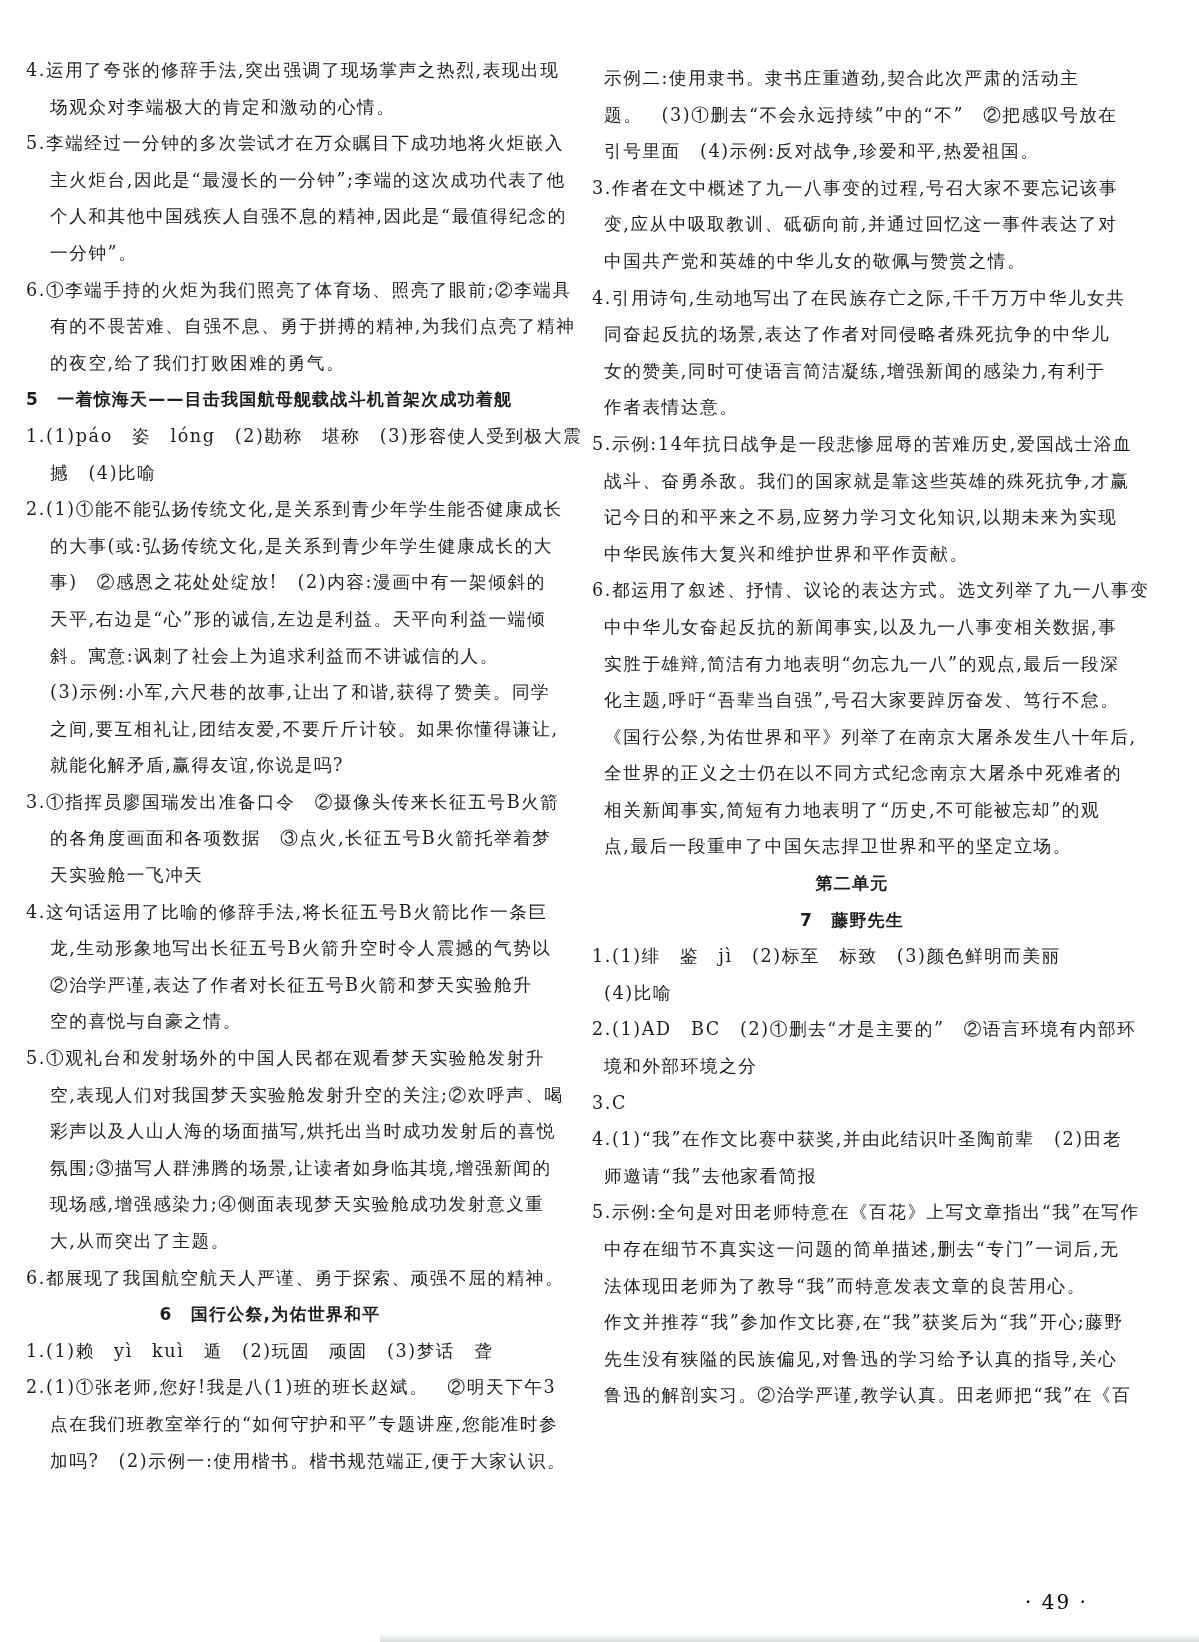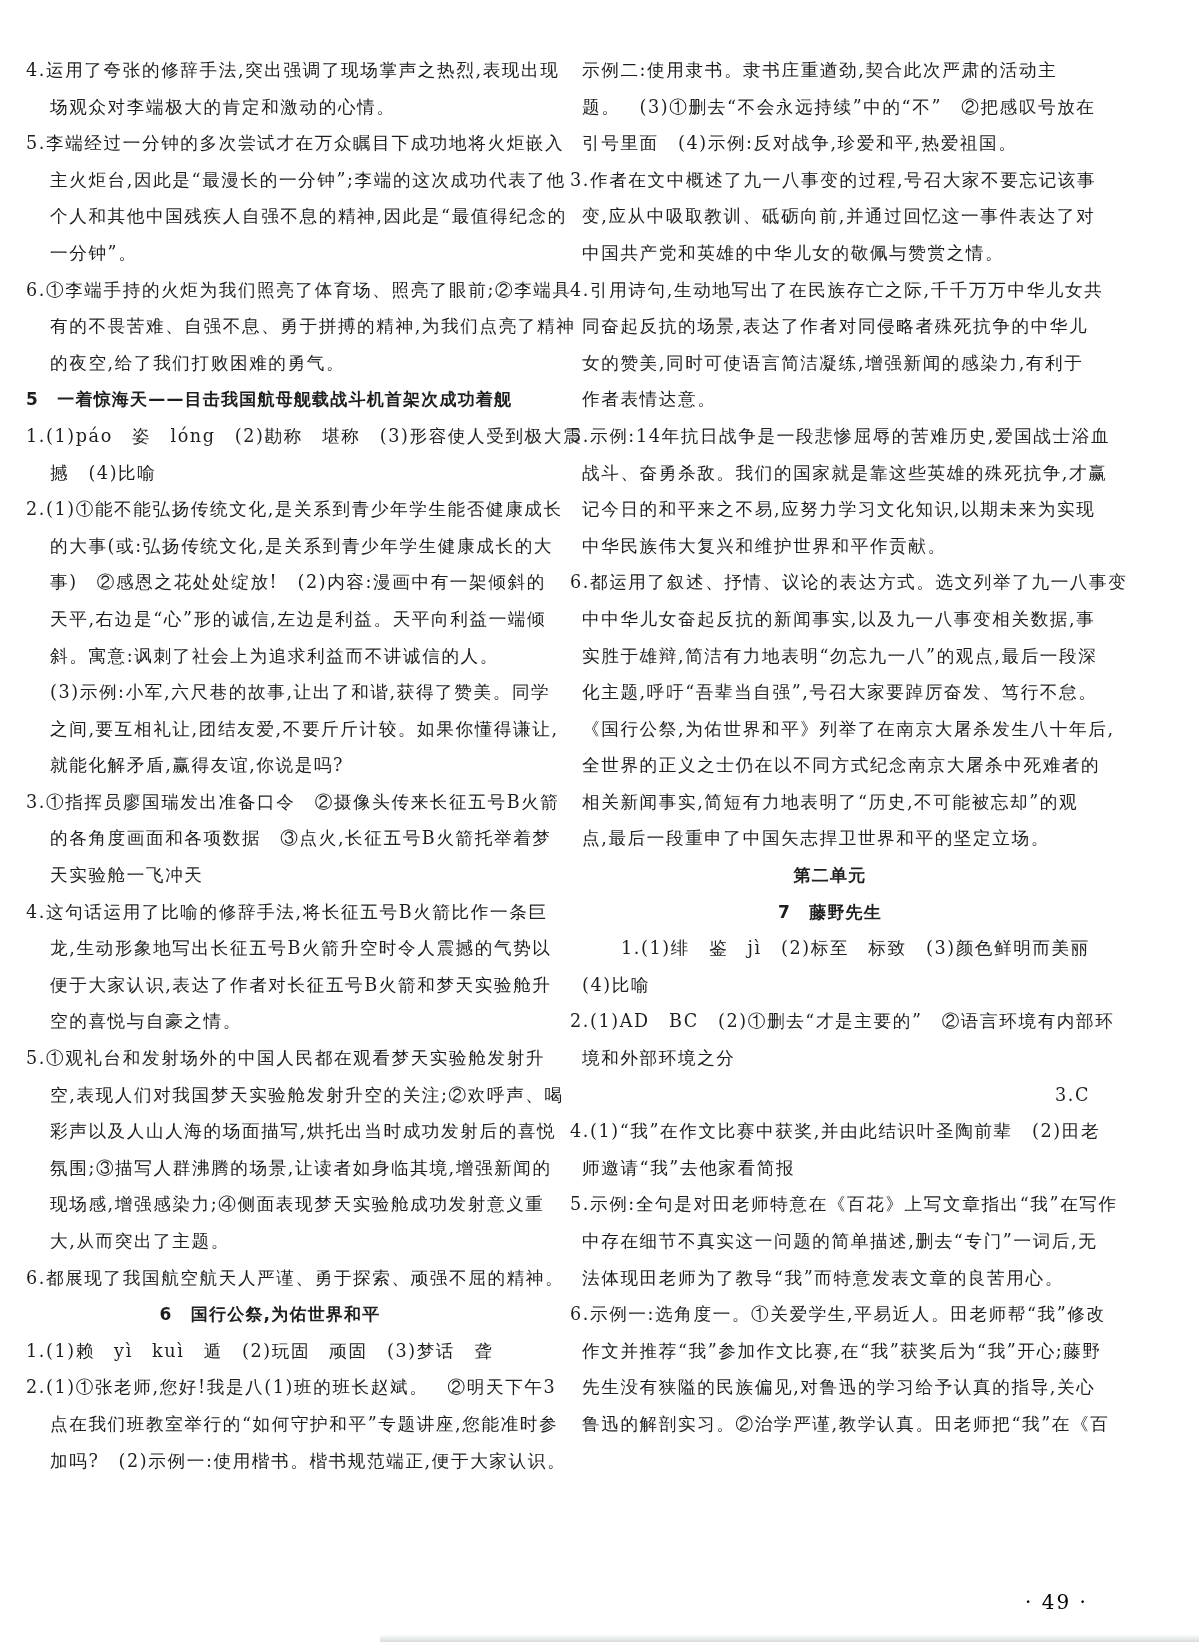--- a/index.html
+++ b/index.html
@@ -2,30 +2,30 @@
 <html><head>
 <meta charset="utf-8">
 <style>
   html, body { margin: 0; padding: 0; }
   body {
     width: 1199px; height: 1642px; background: #ffffff; position: relative; overflow: hidden;
     font-family: "DejaVu Serif", "Liberation Serif", serif; color: #1e1e1e;
   }
   .col { position: absolute; top: 52px; }
   .col-left { left: 0; width: 590px; }
-  .col-right { left: 570px; width: 520px; }
+  .col-right { left: 592px; width: 520px; margin-top: 8px; }
   .line {
     height: 36.6px; line-height: 36.6px; font-size: 17.6px; white-space: nowrap;
     letter-spacing: 1.6px; position: relative;
   }
   .col-left .line { padding-left: 52px; }
   .col-left .line.indent { padding-left: 50px; }
   .col-left .line.first { padding-left: 26px; }
   .col-right .line { padding-left: 14px; }
-  .col-right .line.first { padding-left: 0px; text-align: right; }
+  .col-right .line.first { padding-left: 0px; }
   .col-right .line.indent { padding-left: 12px; }
   .line.heading {
     font-family: "DejaVu Sans", "Liberation Sans", sans-serif; font-weight: bold; font-size: 17px;
     letter-spacing: 1.2px;
   }
   .col-left .line.heading { padding-left: 26px; }
   .line.center { text-align: center; padding-left: 0 !important; }
   .col-left .line.center { width: 540px; }
   .col-right .line.center { width: 520px; }
   .page-number {
@@ -59,21 +59,21 @@
     <div class="line indent">天平,右边是“心”形的诚信,左边是利益。天平向利益一端倾</div>
     <div class="line indent">斜。寓意:讽刺了社会上为追求利益而不讲诚信的人。</div>
     <div class="line indent">(3)示例:小军,六尺巷的故事,让出了和谐,获得了赞美。同学</div>
     <div class="line indent">之间,要互相礼让,团结友爱,不要斤斤计较。如果你懂得谦让,</div>
     <div class="line indent">就能化解矛盾,赢得友谊,你说是吗?</div>
     <div class="line first">3.①指挥员廖国瑞发出准备口令　②摄像头传来长征五号B火箭</div>
     <div class="line indent">的各角度画面和各项数据　③点火,长征五号B火箭托举着梦</div>
     <div class="line indent">天实验舱一飞冲天</div>
     <div class="line first">4.这句话运用了比喻的修辞手法,将长征五号B火箭比作一条巨</div>
     <div class="line indent">龙,生动形象地写出长征五号B火箭升空时令人震撼的气势以</div>
-    <div class="line indent">便于大家认识,表达了作者对长征五号B火箭和梦天实验舱升</div>
+    <div class="line indent">②治学严谨,表达了作者对长征五号B火箭和梦天实验舱升</div>
     <div class="line indent">空的喜悦与自豪之情。</div>
     <div class="line first">5.①观礼台和发射场外的中国人民都在观看梦天实验舱发射升</div>
     <div class="line indent">空,表现人们对我国梦天实验舱发射升空的关注;②欢呼声、喝</div>
     <div class="line indent">彩声以及人山人海的场面描写,烘托出当时成功发射后的喜悦</div>
     <div class="line indent">氛围;③描写人群沸腾的场景,让读者如身临其境,增强新闻的</div>
     <div class="line indent">现场感,增强感染力;④侧面表现梦天实验舱成功发射意义重</div>
     <div class="line indent">大,从而突出了主题。</div>
     <div class="line first">6.都展现了我国航空航天人严谨、勇于探索、顽强不屈的精神。</div>
     <div class="line heading center">6　国行公祭,为佑世界和平</div>
     <div class="line first">1.(1)赖　yì　kuì　遁　(2)玩固　顽固　(3)梦话　聋</div>
@@ -109,20 +109,19 @@
     <div class="line first">1.(1)绯　鉴　jì　(2)标至　标致　(3)颜色鲜明而美丽</div>
     <div class="line indent">(4)比喻</div>
     <div class="line first">2.(1)AD　BC　(2)①删去“才是主要的”　②语言环境有内部环</div>
     <div class="line indent">境和外部环境之分</div>
     <div class="line first">3.C</div>
     <div class="line first">4.(1)“我”在作文比赛中获奖,并由此结识叶圣陶前辈　(2)田老</div>
     <div class="line indent">师邀请“我”去他家看简报</div>
     <div class="line first">5.示例:全句是对田老师特意在《百花》上写文章指出“我”在写作</div>
     <div class="line indent">中存在细节不真实这一问题的简单描述,删去“专门”一词后,无</div>
     <div class="line indent">法体现田老师为了教导“我”而特意发表文章的良苦用心。</div>
-    <div class="line first">6.示例一:选角度一。①关爱学生,平易近人。田老师帮“我”修改</div>
     <div class="line indent">作文并推荐“我”参加作文比赛,在“我”获奖后为“我”开心;藤野</div>
     <div class="line indent">先生没有狭隘的民族偏见,对鲁迅的学习给予认真的指导,关心</div>
     <div class="line indent">鲁迅的解剖实习。②治学严谨,教学认真。田老师把“我”在《百</div>
   </div>
 
 <div class="page-number">· 49 ·</div>
 <div class="bottom-shadow"></div>
 
 </body></html>

